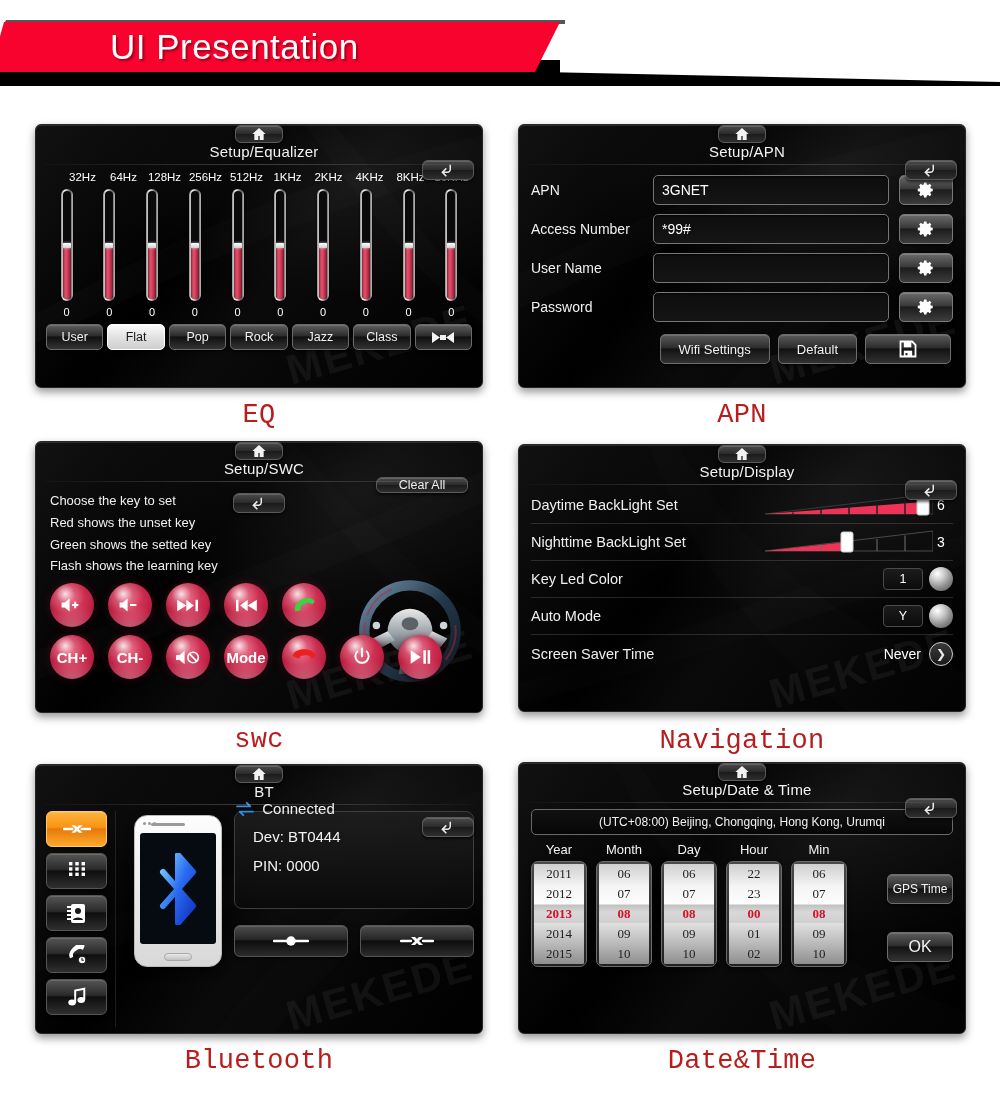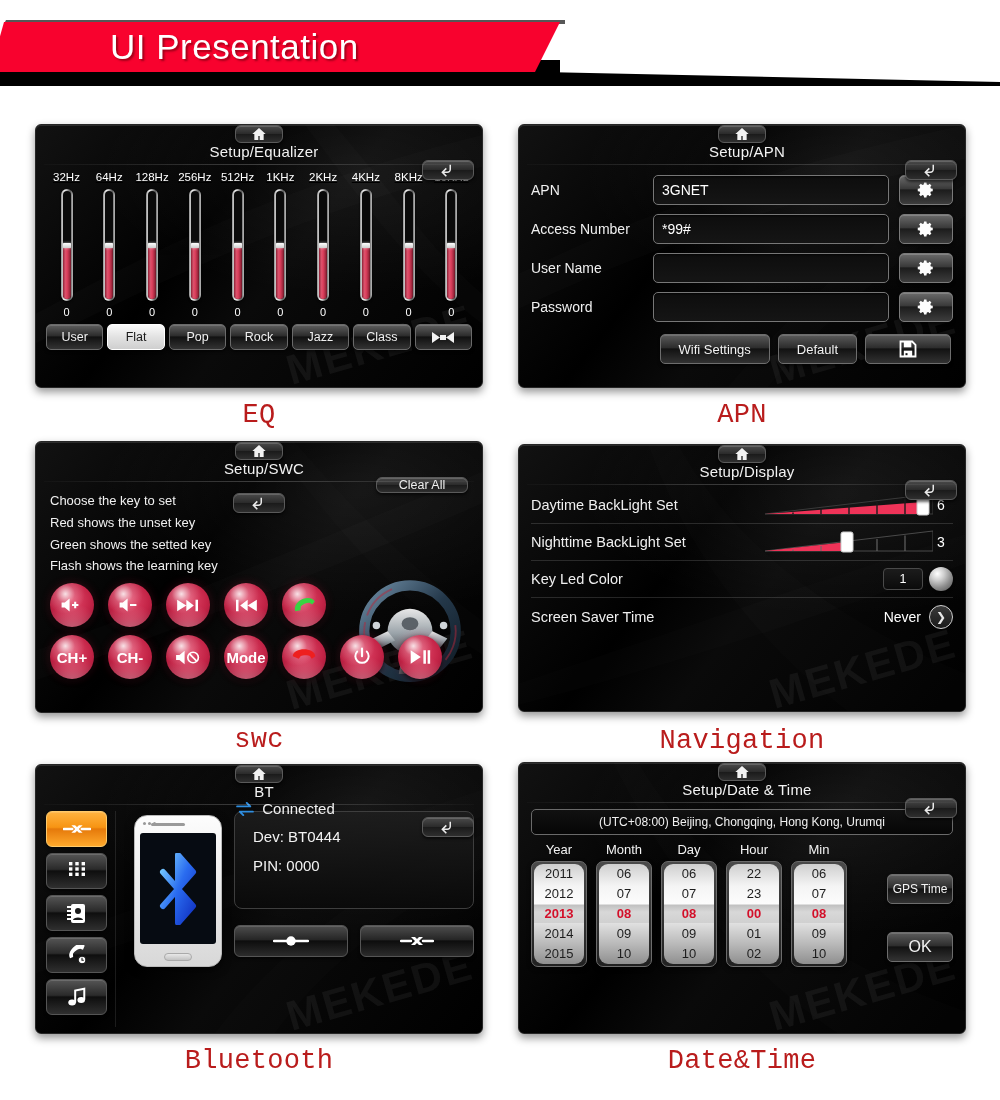--- a/index.html
+++ b/index.html
@@ -95,21 +95,21 @@
     border:1px solid #5a5a5a; border-radius:6px;
     box-shadow: 0 1px 0 rgba(255,255,255,.16) inset, 0 2px 3px rgba(0,0,0,.6);
     color:#eee; display:flex; align-items:center; justify-content:center;
   }
   .home-btn{ width:48px; height:28px; }
   .back-btn{ width:52px; height:28px; margin-left:auto; }
   .title-txt{ color:#f2f2f2; font-size:15px; margin-left:10px; letter-spacing:.2px; }
 
   
   .eq-body{ position:relative; z-index:2; padding:6px 10px 0 10px; }
-  .eq-labels{ display:flex; justify-content:space-between;text-decoration:underline; }
+  .eq-labels{ display:flex; justify-content:flex-end; }
   .eq-labels span{ color:#fff; font-size:11.5px; width:41px; text-align:center; }
   .eq-sliders{ display:flex; justify-content:space-between; margin-top:6px; }
   .eq-col{ width:41px; display:flex; justify-content:center; }
   .eq-track{
     width:12px; height:112px; border-radius:6px; position:relative;
     background:linear-gradient(90deg,#8e8e8e 0%,#d8d8d8 18%,#f2f2f2 32%,#9a9a9a 55%,#5c5c5c 78%,#bdbdbd 100%);
     box-shadow:0 1px 2px rgba(0,0,0,.8);
     padding:2px;
   }
   .eq-inner{
@@ -295,22 +295,23 @@
   .dt-cols{ display:flex; gap:9px; flex:1; }
   .dt-col{ width:56px; }
   .dt-head{ color:#f2f2f2; font-size:13px; text-align:center; margin-bottom:4px; }
   .dt-wheel{
     border-radius:7px; padding:2px;
     background:linear-gradient(180deg,#4a4a4a,#202020);
     border:1px solid #6c6c6c;
     box-shadow:0 2px 4px rgba(0,0,0,.6);
   }
   .dt-wheel-in{
-    border-radius:9px; overflow:hidden;
+    border-radius:1px; overflow:hidden;
     background:linear-gradient(180deg,#cfcfcf 0%,#f4f4f4 22%,#ffffff 45%,#e6e6e6 56%,#b9b9b9 80%,#8f8f8f 100%);
+    font-family:Liberation Serif, serif;
   }
   .dt-item{
     height:20px; line-height:20px; text-align:center;
     font-size:13px; color:#1d1d1d;
   }
   .dt-item.sel{
     color:#d3102a; font-weight:bold;
     background:linear-gradient(180deg,#bdbdbd,#d8d8d8 40%,#cfcfcf);
     box-shadow:0 1px 0 rgba(255,255,255,.5) inset, 0 -1px 0 rgba(255,255,255,.35) inset;
   }
@@ -744,20 +745,27 @@
           </div>
 
           <div class="disp-row">
             <div class="disp-label">Key Led Color</div>
             <div class="knob-ctl">
               <div class="knob-box">1</div>
               <div class="knob-dial"></div>
             </div>
           </div>
 
+          <div class="disp-row">
+            <div class="disp-label">Auto Mode</div>
+            <div class="knob-ctl">
+              <div class="knob-box">Y</div>
+              <div class="knob-dial"></div>
+            </div>
+          </div>
 
           <div class="disp-row" style="border-bottom:none;">
             <div class="disp-label">Screen Saver Time</div>
             <div class="never-txt">Never</div>
             <div class="arrow-circ">❯</div>
           </div>
         </div>
       </div>
       <div class="caption" style="top:282px;">Navigation</div>
     </div>

